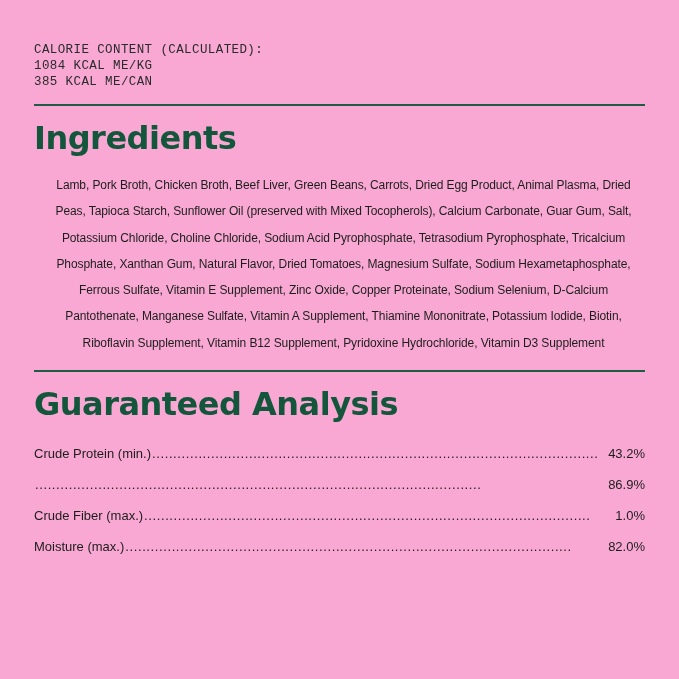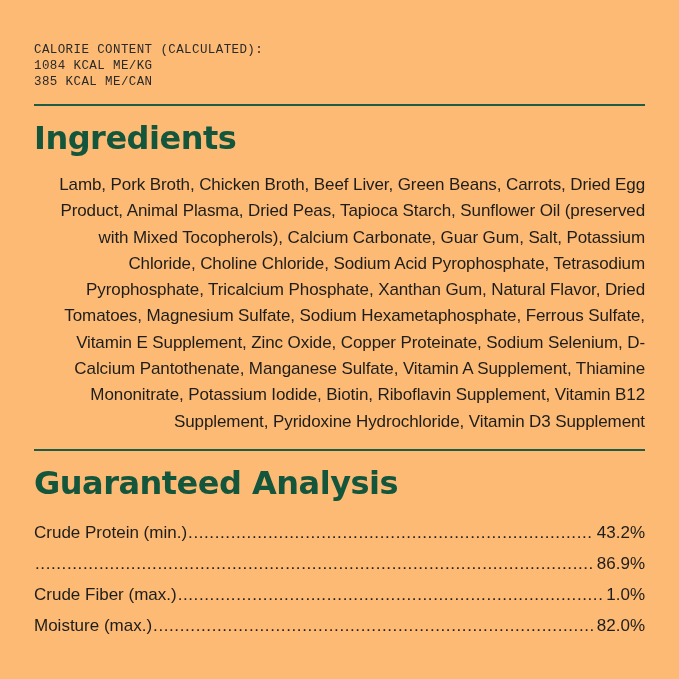--- a/index.html
+++ b/index.html
@@ -13,21 +13,21 @@
     font-family: "Liberation Sans", sans-serif;
     color: #1a1a1a;
     overflow: hidden;
   }
   .page {
     position: relative;
     width: 679px;
     height: 679px;
     box-sizing: border-box;
     padding: 36px 34px 0 34px;
-    background: #fdba74;
+    background: #f9a8d4;
   }
   .calorie-block {
     font-family: "Liberation Mono", monospace;
     font-size: 12.5px;
     line-height: 16px;
     letter-spacing: 0.4px;
     color: #2a2a2a;
     margin-top: 6px;
     margin-bottom: 14px;
   }
@@ -46,36 +46,36 @@
   h2.section-title {
     font-family: "DejaVu Sans", sans-serif;
     font-weight: bold;
     font-size: 32px;
     line-height: 48px;
     color: #14563c;
     margin: 6px 0 10px 0;
     letter-spacing: -0.5px;
   }
   .ingredients-text {
-    font-size: 17px;
+    font-size: 12px;
     line-height: 26.3px;
     color: #1d1d1b;
     margin: 0 0 10px 8px;
-    text-align: right;
+    text-align: center;
     letter-spacing: -0.1px;
   }
   .ga-list {
     margin: 0;
     padding: 0;
     list-style: none;
   }
   .ga-row {
     display: flex;
     align-items: flex-start;
-    font-size: 17px;
+    font-size: 13px;
     line-height: 31px;
     color: #1d1d1b;
     white-space: nowrap;
   }
   .ga-label {
     flex: 0 0 auto;
   }
   .ga-dots {
     flex: 1 1 auto;
     overflow: hidden;

